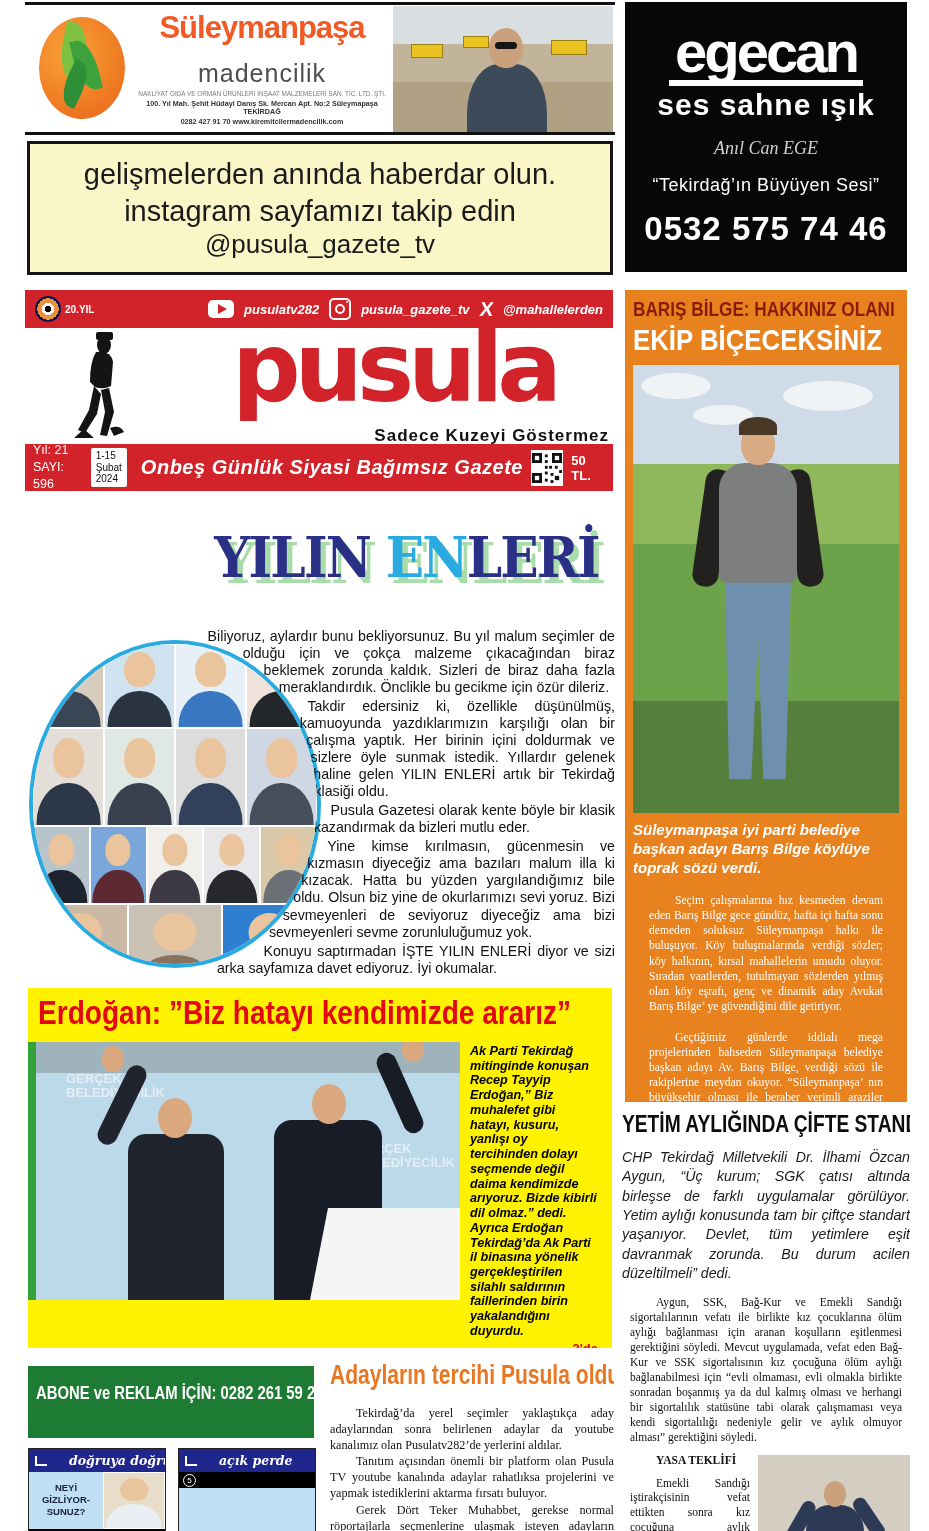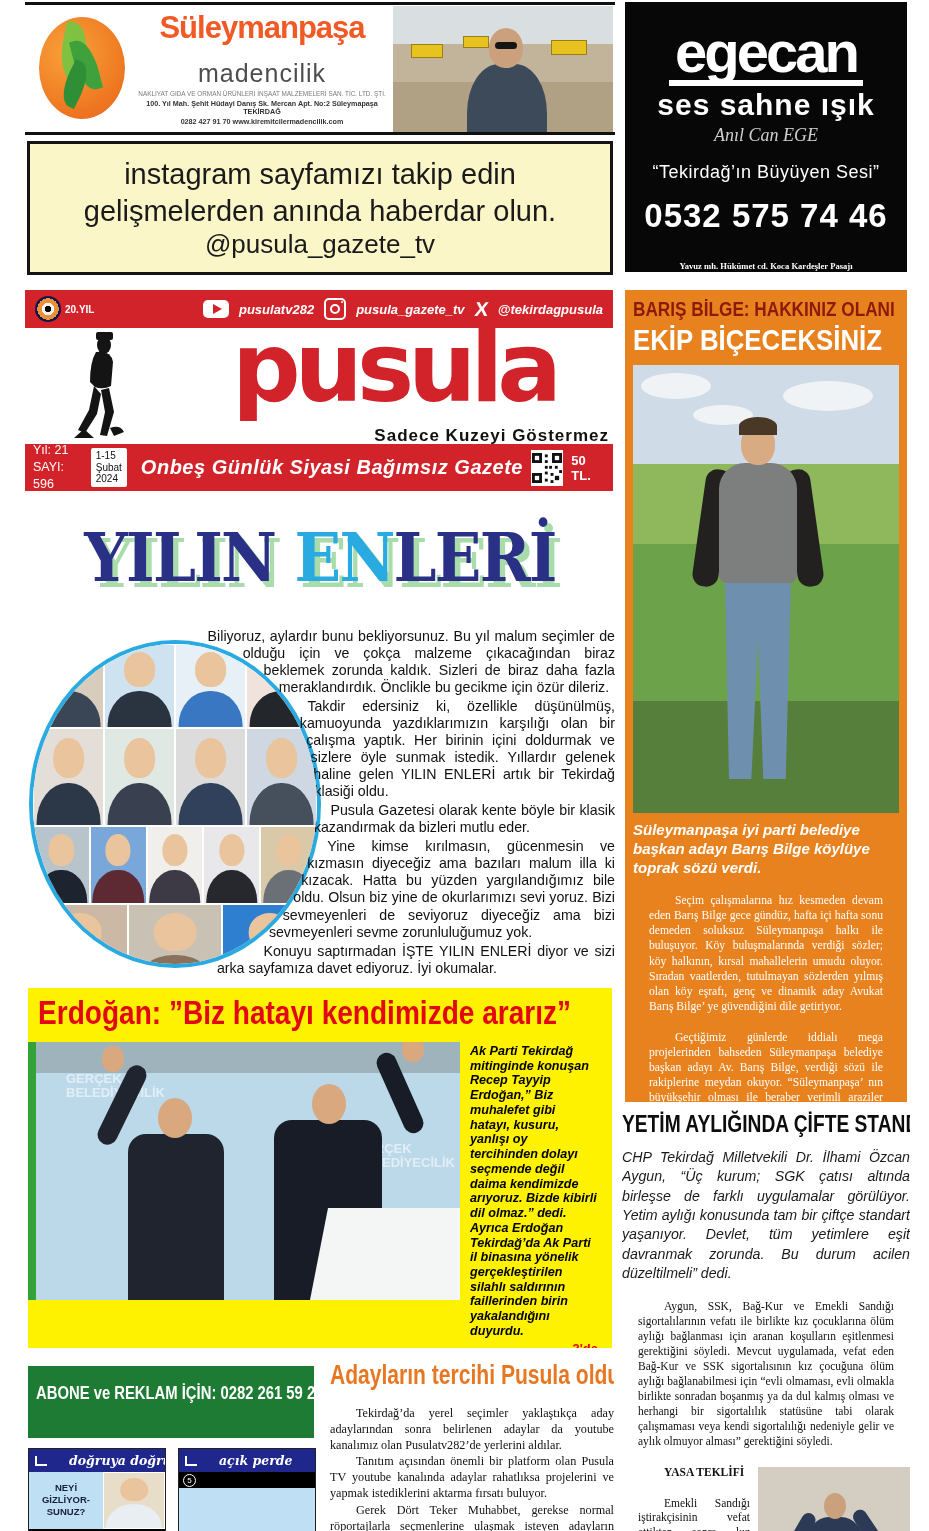--- a/index.html
+++ b/index.html
@@ -30,21 +30,21 @@
   .exc.e2{left:70px;top:30px;width:24px;height:10px}
   .exc.e3{right:26px;top:34px;width:34px;height:13px}
   .kir-man-head{position:absolute;left:96px;top:22px;width:34px;height:40px;border-radius:50% 50% 46% 46%;background:#caa17c}
   .kir-man-glasses{position:absolute;left:102px;top:36px;width:22px;height:7px;border-radius:4px;background:#151515}
   .kir-man-body{position:absolute;left:74px;top:58px;width:80px;height:70px;border-radius:40% 40% 0 0/70% 70% 0 0;background:#3c4a5a}
 
   
   #ad-ege{left:625px;top:2px;width:282px;height:270px;background:#070707;color:#fff;text-align:center;box-sizing:border-box;padding-top:24px}
   .ege-brand{font-size:58px;font-weight:bold;letter-spacing:-3px;line-height:.9;border-bottom:6px solid #fff;display:inline-block;padding:0 6px 2px}
   .ege-sub{font-size:30px;font-weight:bold;letter-spacing:1px;margin-top:2px}
-  .ege-person{font-size:18px;color:#cfcfcf;font-family:"Liberation Serif",serif;font-style:italic;margin-top:3px}
+  .ege-person{font-size:18px;color:#cfcfcf;font-family:"Liberation Serif",serif;font-style:italic;margin-top:16px}
   .ege-slogan{font-size:18px;margin-top:16px;letter-spacing:.5px}
   .ege-phone{font-size:33px;font-weight:bold;margin-top:14px;letter-spacing:1px}
   .ege-addr{font-size:8.6px;font-weight:bold;font-family:"Liberation Serif",serif;margin-top:26px;line-height:1.35}
 
   
   #box-insta{left:27px;top:141px;width:580px;height:128px;background:#fbf6c8;border:3px solid #151515;
              display:flex;flex-direction:column;align-items:center;justify-content:center}
   .insta-line{font-size:29px;color:#1a1a1a;line-height:1.25}
   .insta-handle{font-size:26px;color:#1a1a1a;margin-top:0}
 
@@ -85,22 +85,22 @@
   .pb-man-hair{position:absolute;left:106px;top:52px;width:38px;height:18px;border-radius:50% 50% 0 0;background:#4a3827}
   .pb-man-vest{position:absolute;left:86px;top:98px;width:78px;height:120px;border-radius:26px 26px 8px 8px;background:#7d7f7e}
   .pb-man-armL{position:absolute;left:66px;top:104px;width:26px;height:118px;border-radius:12px;background:#23211f;transform:rotate(8deg)}
   .pb-man-armR{position:absolute;left:158px;top:104px;width:26px;height:118px;border-radius:12px;background:#23211f;transform:rotate(-8deg)}
   .pb-man-legs{position:absolute;left:92px;top:214px;width:66px;height:200px;background:#6f8fae;clip-path:polygon(0 0,100% 0,92% 100%,58% 100%,50% 30%,40% 100%,6% 100%)}
   .pb-caption{color:#fff;font-weight:bold;font-style:italic;font-size:15px;line-height:1.25;margin-top:8px}
   .pb-body{margin-top:8px;color:#fff;font-family:"Liberation Serif",serif;font-size:11.6px;line-height:1.3;text-align:justify}
   .pb-body p{margin:16px;text-indent:26px}
 
   
-  #yilin-title{left:20px;top:498px;width:600px;height:126px;text-align:center;
-               font-family:"DejaVu Serif",serif;font-weight:900;font-size:68px;line-height:118px;letter-spacing:-2px}
+  #yilin-title{left:20px;top:498px;width:600px;height:126px;text-align:right;
+               font-family:"DejaVu Serif",serif;font-weight:900;font-size:56px;line-height:118px;letter-spacing:-2px}
   #yilin-title .inner{display:inline-block;transform:scaleX(.9);white-space:nowrap;
                       text-shadow:6px 6px 0 #a9dcab}
   .t-navy{color:#2b3087}.t-cyan{color:#29abe2}
 
   
   #lead-story{left:25px;top:628px;width:590px;height:362px;font-size:14.2px;line-height:1.2;text-align:justify;overflow:hidden}
   .collage-wrap{float:left;width:306px;height:348px;shape-outside:ellipse(48% 47% at 46% 50%);margin:4px 2px 0 0}
   .collage{width:292px;height:328px;margin:8px 0 0 4px;border-radius:50%;border:4px solid #29abe2;overflow:hidden;background:#fff;
            display:flex;flex-direction:column;box-sizing:border-box}
   .crow{display:flex;flex:none}
@@ -152,21 +152,21 @@
   #adaylar{left:330px;top:1360px;width:284px;height:171px;overflow:hidden}
   .aday-head{color:#e87722;font-weight:900;font-size:27px;white-space:nowrap;transform:scaleX(.78);transform-origin:0 50%}
   .aday-body{margin-top:14px;font-family:"Liberation Serif",serif;font-size:12.2px;line-height:1.32;text-align:justify}
   .aday-body p{margin:0;text-indent:26px}
 
   
   #yetim{left:622px;top:1110px;width:288px;height:421px;overflow:hidden}
   .yetim-head{font-weight:900;font-size:24px;color:#0d0d0d;white-space:nowrap;transform:scaleX(.8);transform-origin:0 50%}
   .yetim-lead{margin-top:10px;font-style:italic;font-size:14.2px;line-height:1.36;text-align:justify;color:#1a1a1a}
   .yetim-body{margin-top:12px;font-family:"Liberation Serif",serif;font-size:11.5px;line-height:1.3;text-align:justify}
-  .yetim-body p{margin:16px}
+  .yetim-body p{margin:8px}
   .yetim-body .ind{text-indent:26px}
   .yasa{text-indent:26px;font-weight:bold}
   .aygun-photo{float:right;width:152px;height:158px;margin:2px 0 4px 8px;position:relative;overflow:hidden;
                background:linear-gradient(#d4cec2 0 55%,#7b5b44 55% 62%,#5a4433 62%)}
   .ay-mic{position:absolute;width:6px;height:26px;background:#2a2a2a;bottom:40px}
   .m1{left:26px}.m2{right:30px}
   .ay-head{position:absolute;left:66px;top:26px;width:22px;height:26px;border-radius:50%;background:#caa17c}
   .ay-body{position:absolute;left:48px;top:50px;width:58px;height:66px;border-radius:40% 40% 0 0;background:#2c3a55}
   .ay-armL{position:absolute;left:36px;top:44px;width:14px;height:44px;border-radius:8px;background:#2c3a55;transform:rotate(30deg)}
   .ay-armR{position:absolute;left:104px;top:40px;width:14px;height:46px;border-radius:8px;background:#2c3a55;transform:rotate(-34deg)}
@@ -204,36 +204,36 @@
   <div class="ege-person">Anıl Can EGE</div>
   <div class="ege-slogan">“Tekirdağ’ın Büyüyen Sesi”</div>
   <div class="ege-phone">0532 575 74 46</div>
   <div class="ege-addr">
     <div>Yavuz mh. Hükümet cd. Koca Kardeşler Pasajı</div>
     <div>D Blok 173/4 SÜLEYMANPAŞA/TEKİRDAĞ</div>
   </div>
 </div>
 
 <div class="abs" id="box-insta">
+  <div class="insta-line">gelişmelerden anında haberdar olun.</div>
   <div class="insta-line">instagram sayfamızı takip edin</div>
-  <div class="insta-line">gelişmelerden anında haberdar olun.</div>
   <div class="insta-handle">@pusula_gazete_tv</div>
 </div>
 
 <div class="abs" id="masthead">
   <div class="mh-top">
     <div class="eye"></div>
     <div class="yil20">20.YIL</div>
     <div class="socials">
       <span class="yt"></span>
       <span class="soc-label">pusulatv282</span>
       <span class="ig"></span>
       <span class="soc-label">pusula_gazete_tv</span>
       <span class="xicon">X</span>
-      <span class="soc-label">@tekirdagpusula</span>
+      <span class="soc-label">@mahallelerden</span>
     </div>
   </div>
   <div class="mh-mid">
     <svg class="ataturk" viewBox="0 0 60 110">
       <g fill="#141414">
         <rect x="26" y="0" width="17" height="8" rx="2"></rect>
         <ellipse cx="34" cy="13" rx="7" ry="9"></ellipse>
         <path d="M26 20 Q41 18 43 30 L41 54 Q33 58 25 55 L20 50 Q20 30 26 20Z"></path>
         <path d="M24 54 L19 78 L8 98 L15 101 L27 82 L31 62Z"></path>
         <path d="M31 58 L35 80 L30 103 L37 104 L44 80 L39 56Z"></path>

